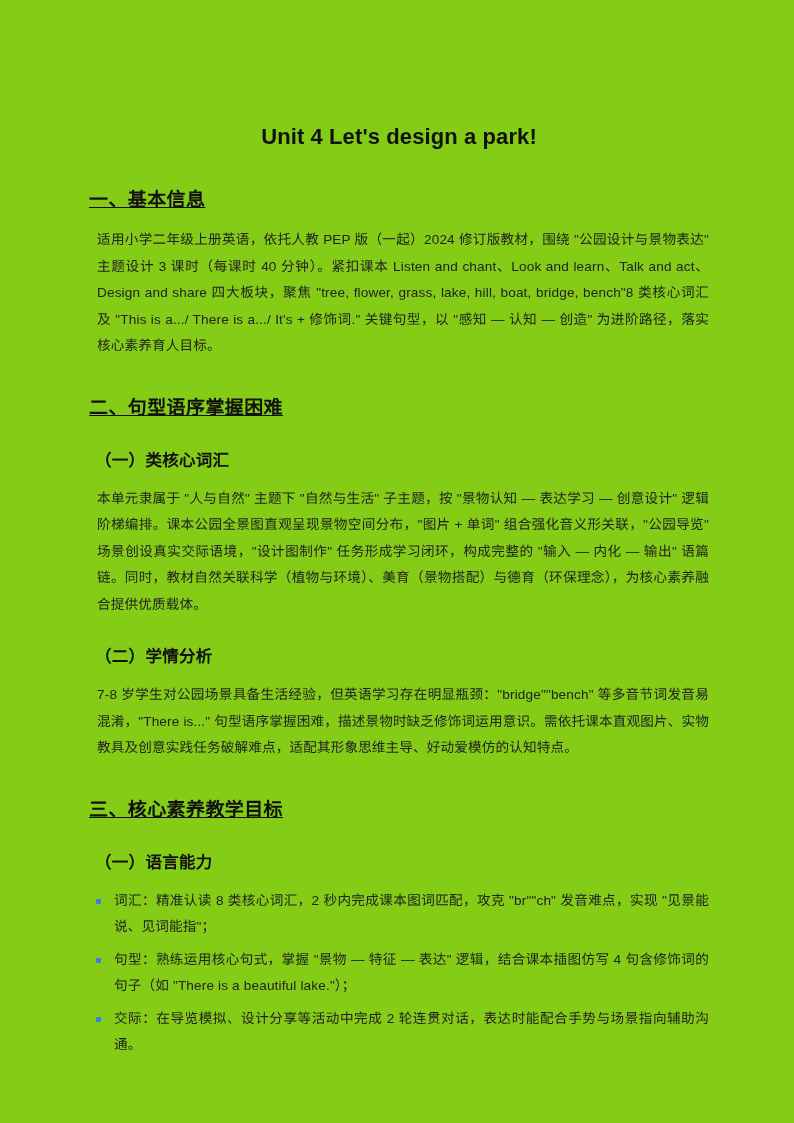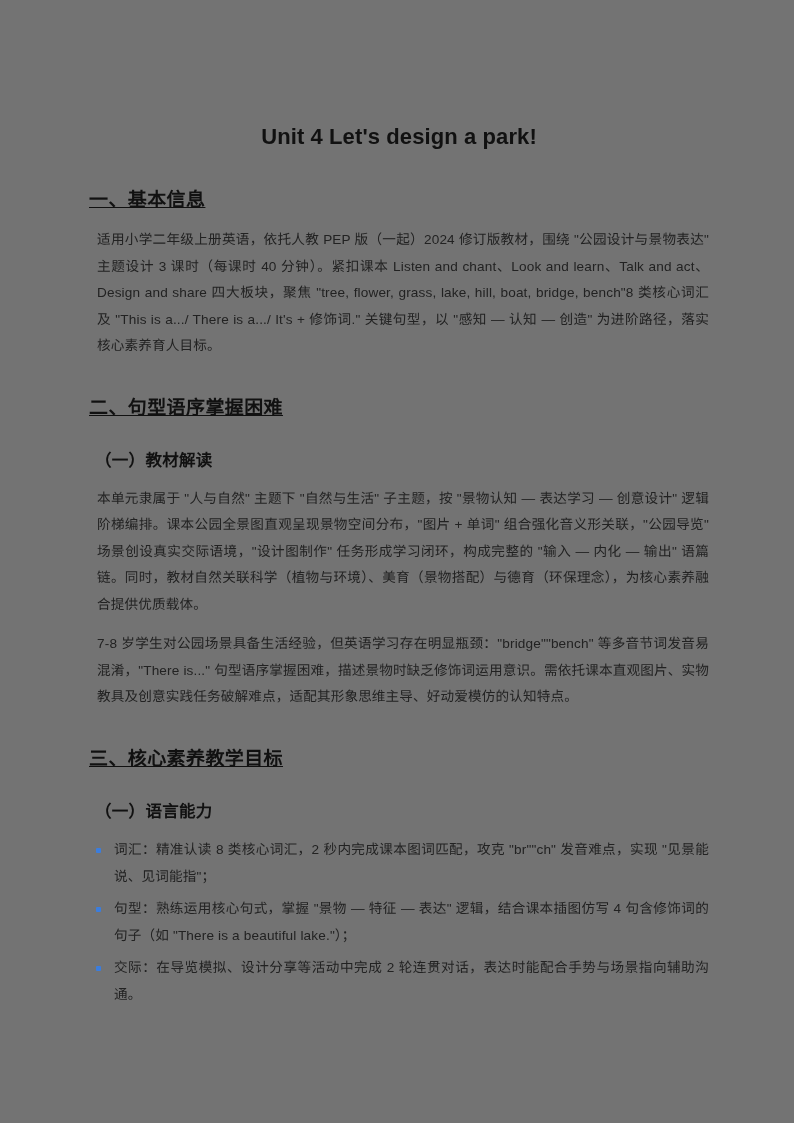--- a/index.html
+++ b/index.html
@@ -13,21 +13,21 @@
     font-family: "Liberation Sans", "DejaVu Sans", sans-serif;
     color: #1a1a1a;
     -webkit-font-smoothing: antialiased;
   }
 
   .page {
     position: relative;
     width: 794px;
     height: 1123px;
     margin: 0 auto;
-    background: #737373;
+    background: #84cc16;
     box-sizing: border-box;
     padding: 96px 85px 90px 89px;
     overflow: hidden;
   }
 
   .doc-title {
     font-size: 22px;
     font-weight: bold;
     text-align: center;
     color: #111111;
@@ -103,23 +103,24 @@
 
 <div class="page">
 
   <h1 class="doc-title">Unit 4 Let's design a park!</h1>
 
   <h2 class="section-heading">一、基本信息</h2>
   <p class="body-text">适用小学二年级上册英语，依托人教 PEP 版（一起）2024 修订版教材，围绕 "公园设计与景物表达" 主题设计 3 课时（每课时 40 分钟）。紧扣课本 Listen and chant、Look and learn、Talk and act、Design and share 四大板块，聚焦 "tree, flower, grass, lake, hill, boat, bridge, bench"8 类核心词汇及 "This is a.../ There is a.../ It's + 修饰词." 关键句型，以 "感知 — 认知 — 创造" 为进阶路径，落实核心素养育人目标。</p>
 
   <h2 class="section-heading">二、句型语序掌握困难</h2>
 
-  <h3 class="sub-heading">（一）教材解读</h3>
+  <h3 class="sub-heading">（一）类核心词汇</h3>
   <p class="body-text">本单元隶属于 "人与自然" 主题下 "自然与生活" 子主题，按 "景物认知 — 表达学习 — 创意设计" 逻辑阶梯编排。课本公园全景图直观呈现景物空间分布，"图片 + 单词" 组合强化音义形关联，"公园导览" 场景创设真实交际语境，"设计图制作" 任务形成学习闭环，构成完整的 "输入 — 内化 — 输出" 语篇链。同时，教材自然关联科学（植物与环境）、美育（景物搭配）与德育（环保理念），为核心素养融合提供优质载体。</p>
 
+  <h3 class="sub-heading">（二）学情分析</h3>
   <p class="body-text">7-8 岁学生对公园场景具备生活经验，但英语学习存在明显瓶颈："bridge""bench" 等多音节词发音易混淆，"There is..." 句型语序掌握困难，描述景物时缺乏修饰词运用意识。需依托课本直观图片、实物教具及创意实践任务破解难点，适配其形象思维主导、好动爱模仿的认知特点。</p>
 
   <h2 class="section-heading">三、核心素养教学目标</h2>
 
   <h3 class="sub-heading">（一）语言能力</h3>
 
   <ul class="bullet-list">
     <li>
       <span class="li-text">词汇：精准认读 8 类核心词汇，2 秒内完成课本图词匹配，攻克 "br""ch" 发音难点，实现 "见景能说、见词能指"；</span>
     </li>

